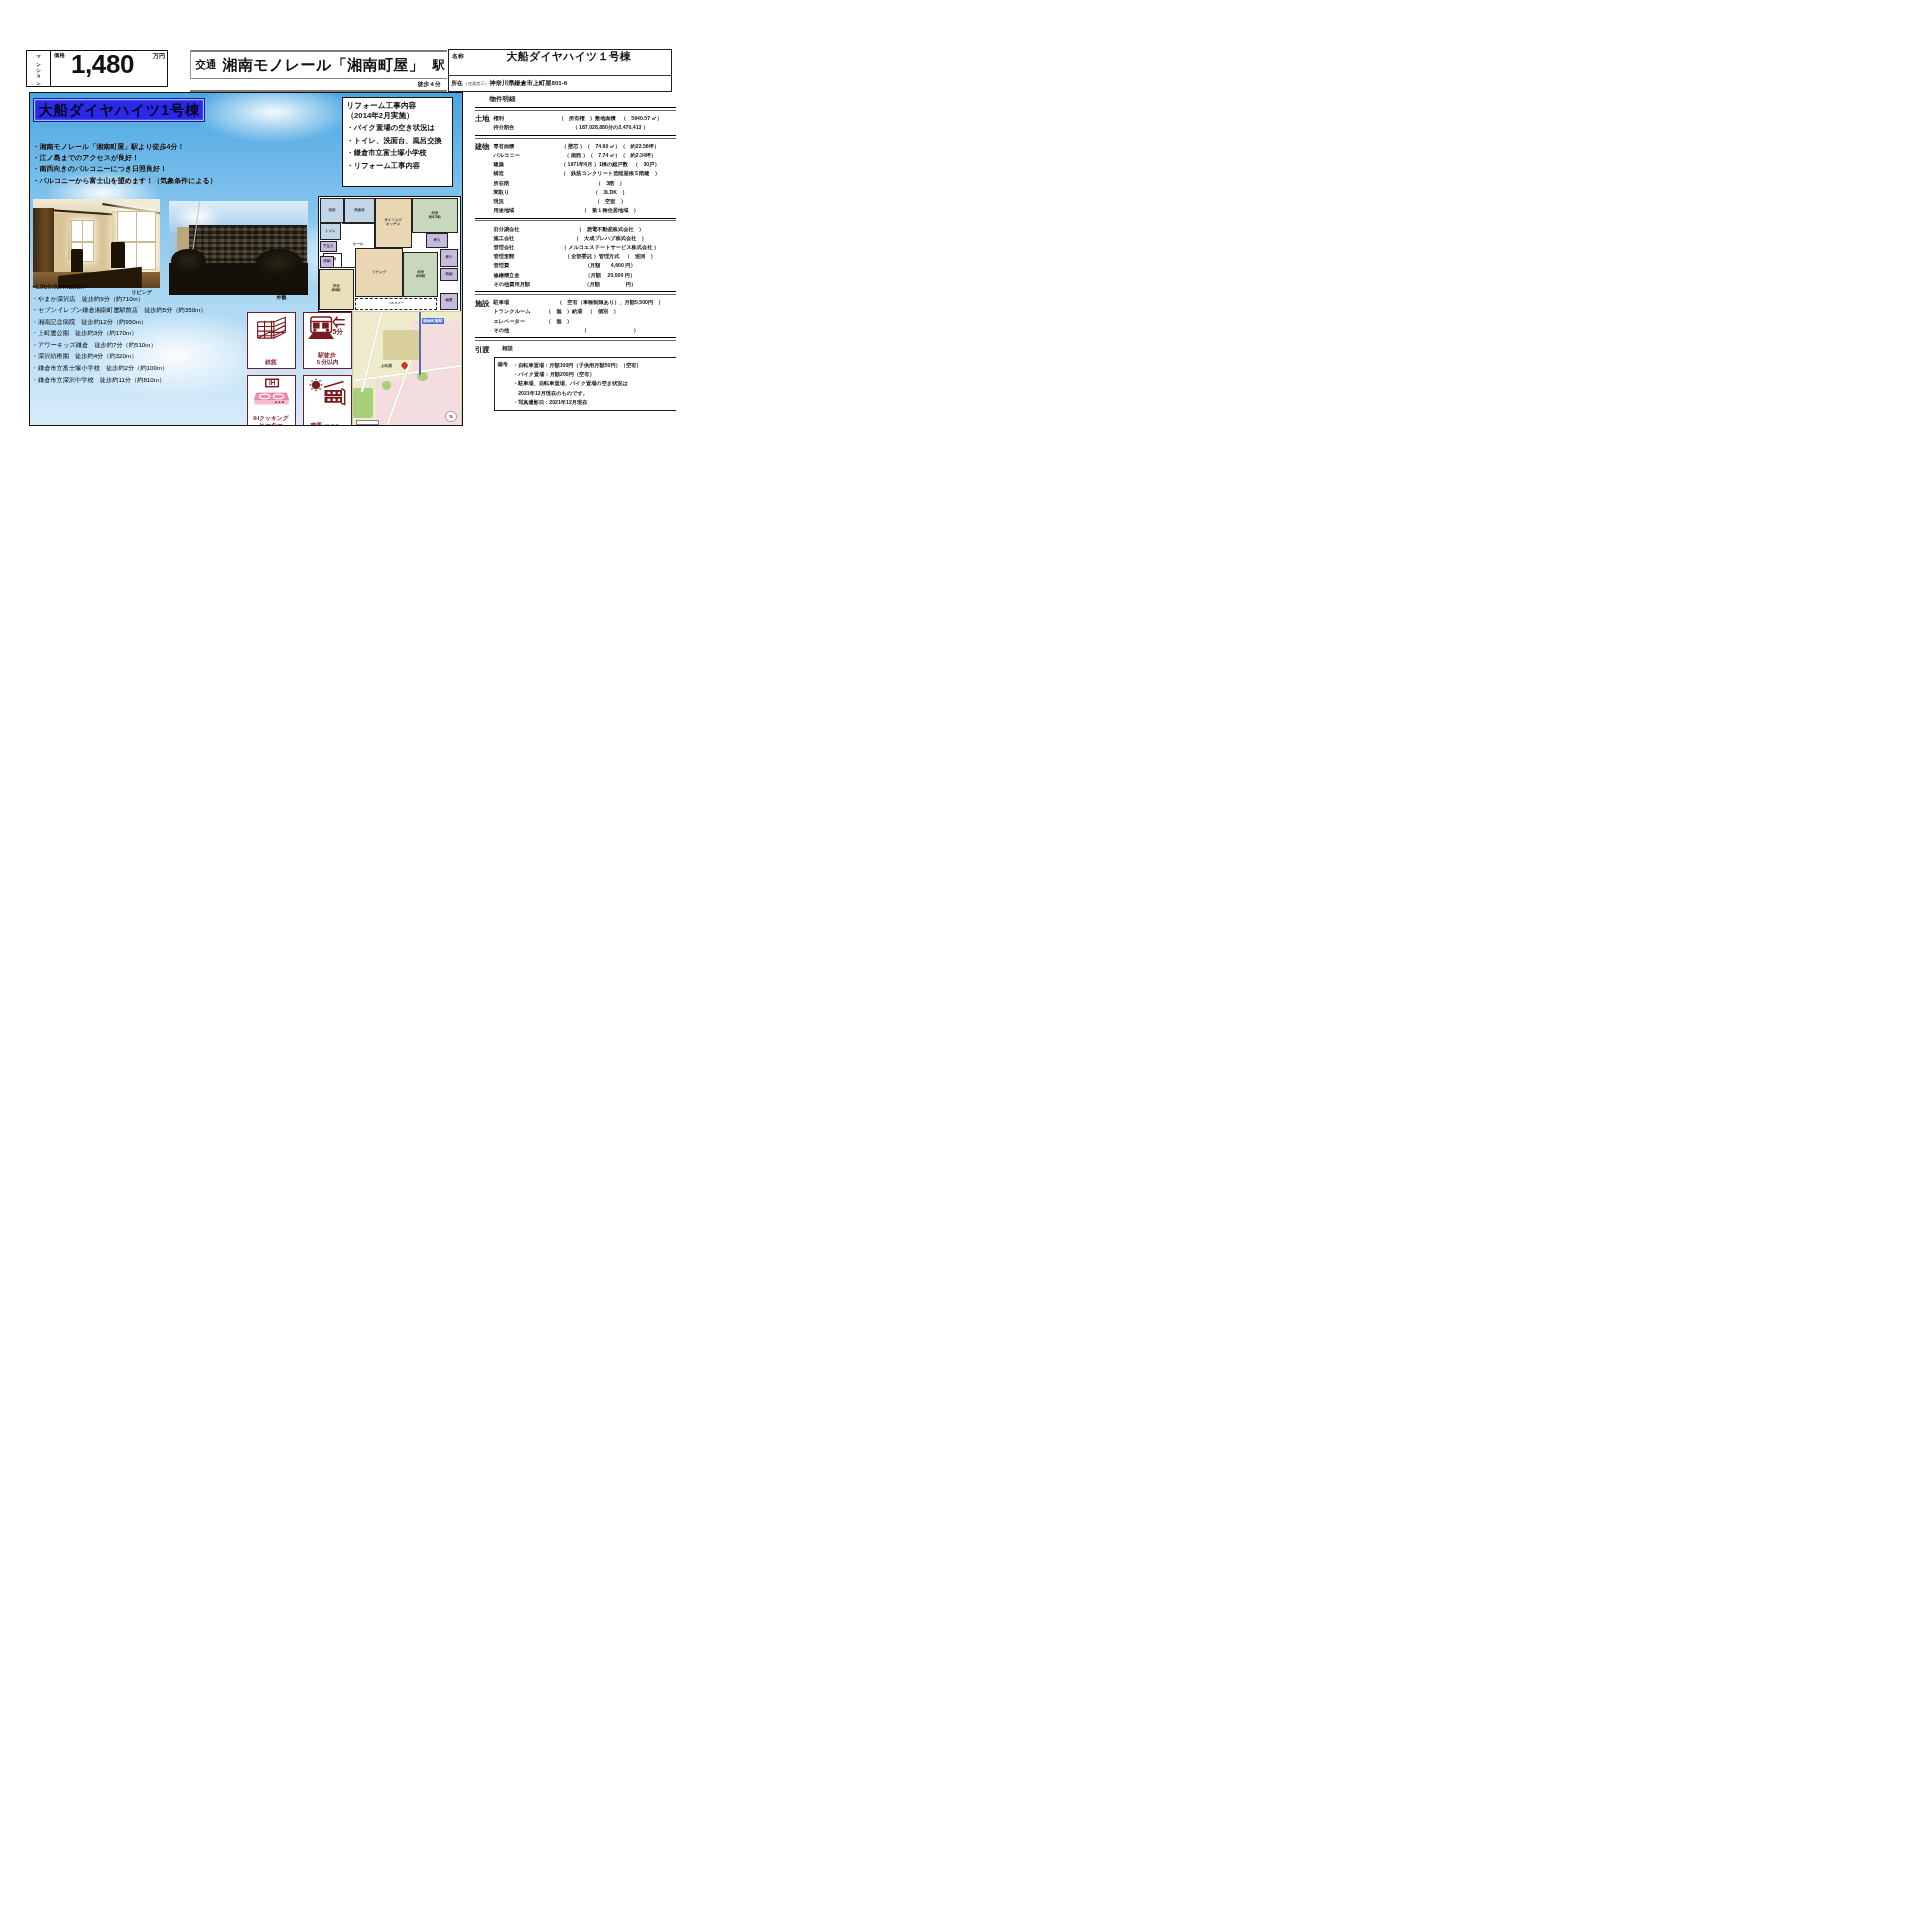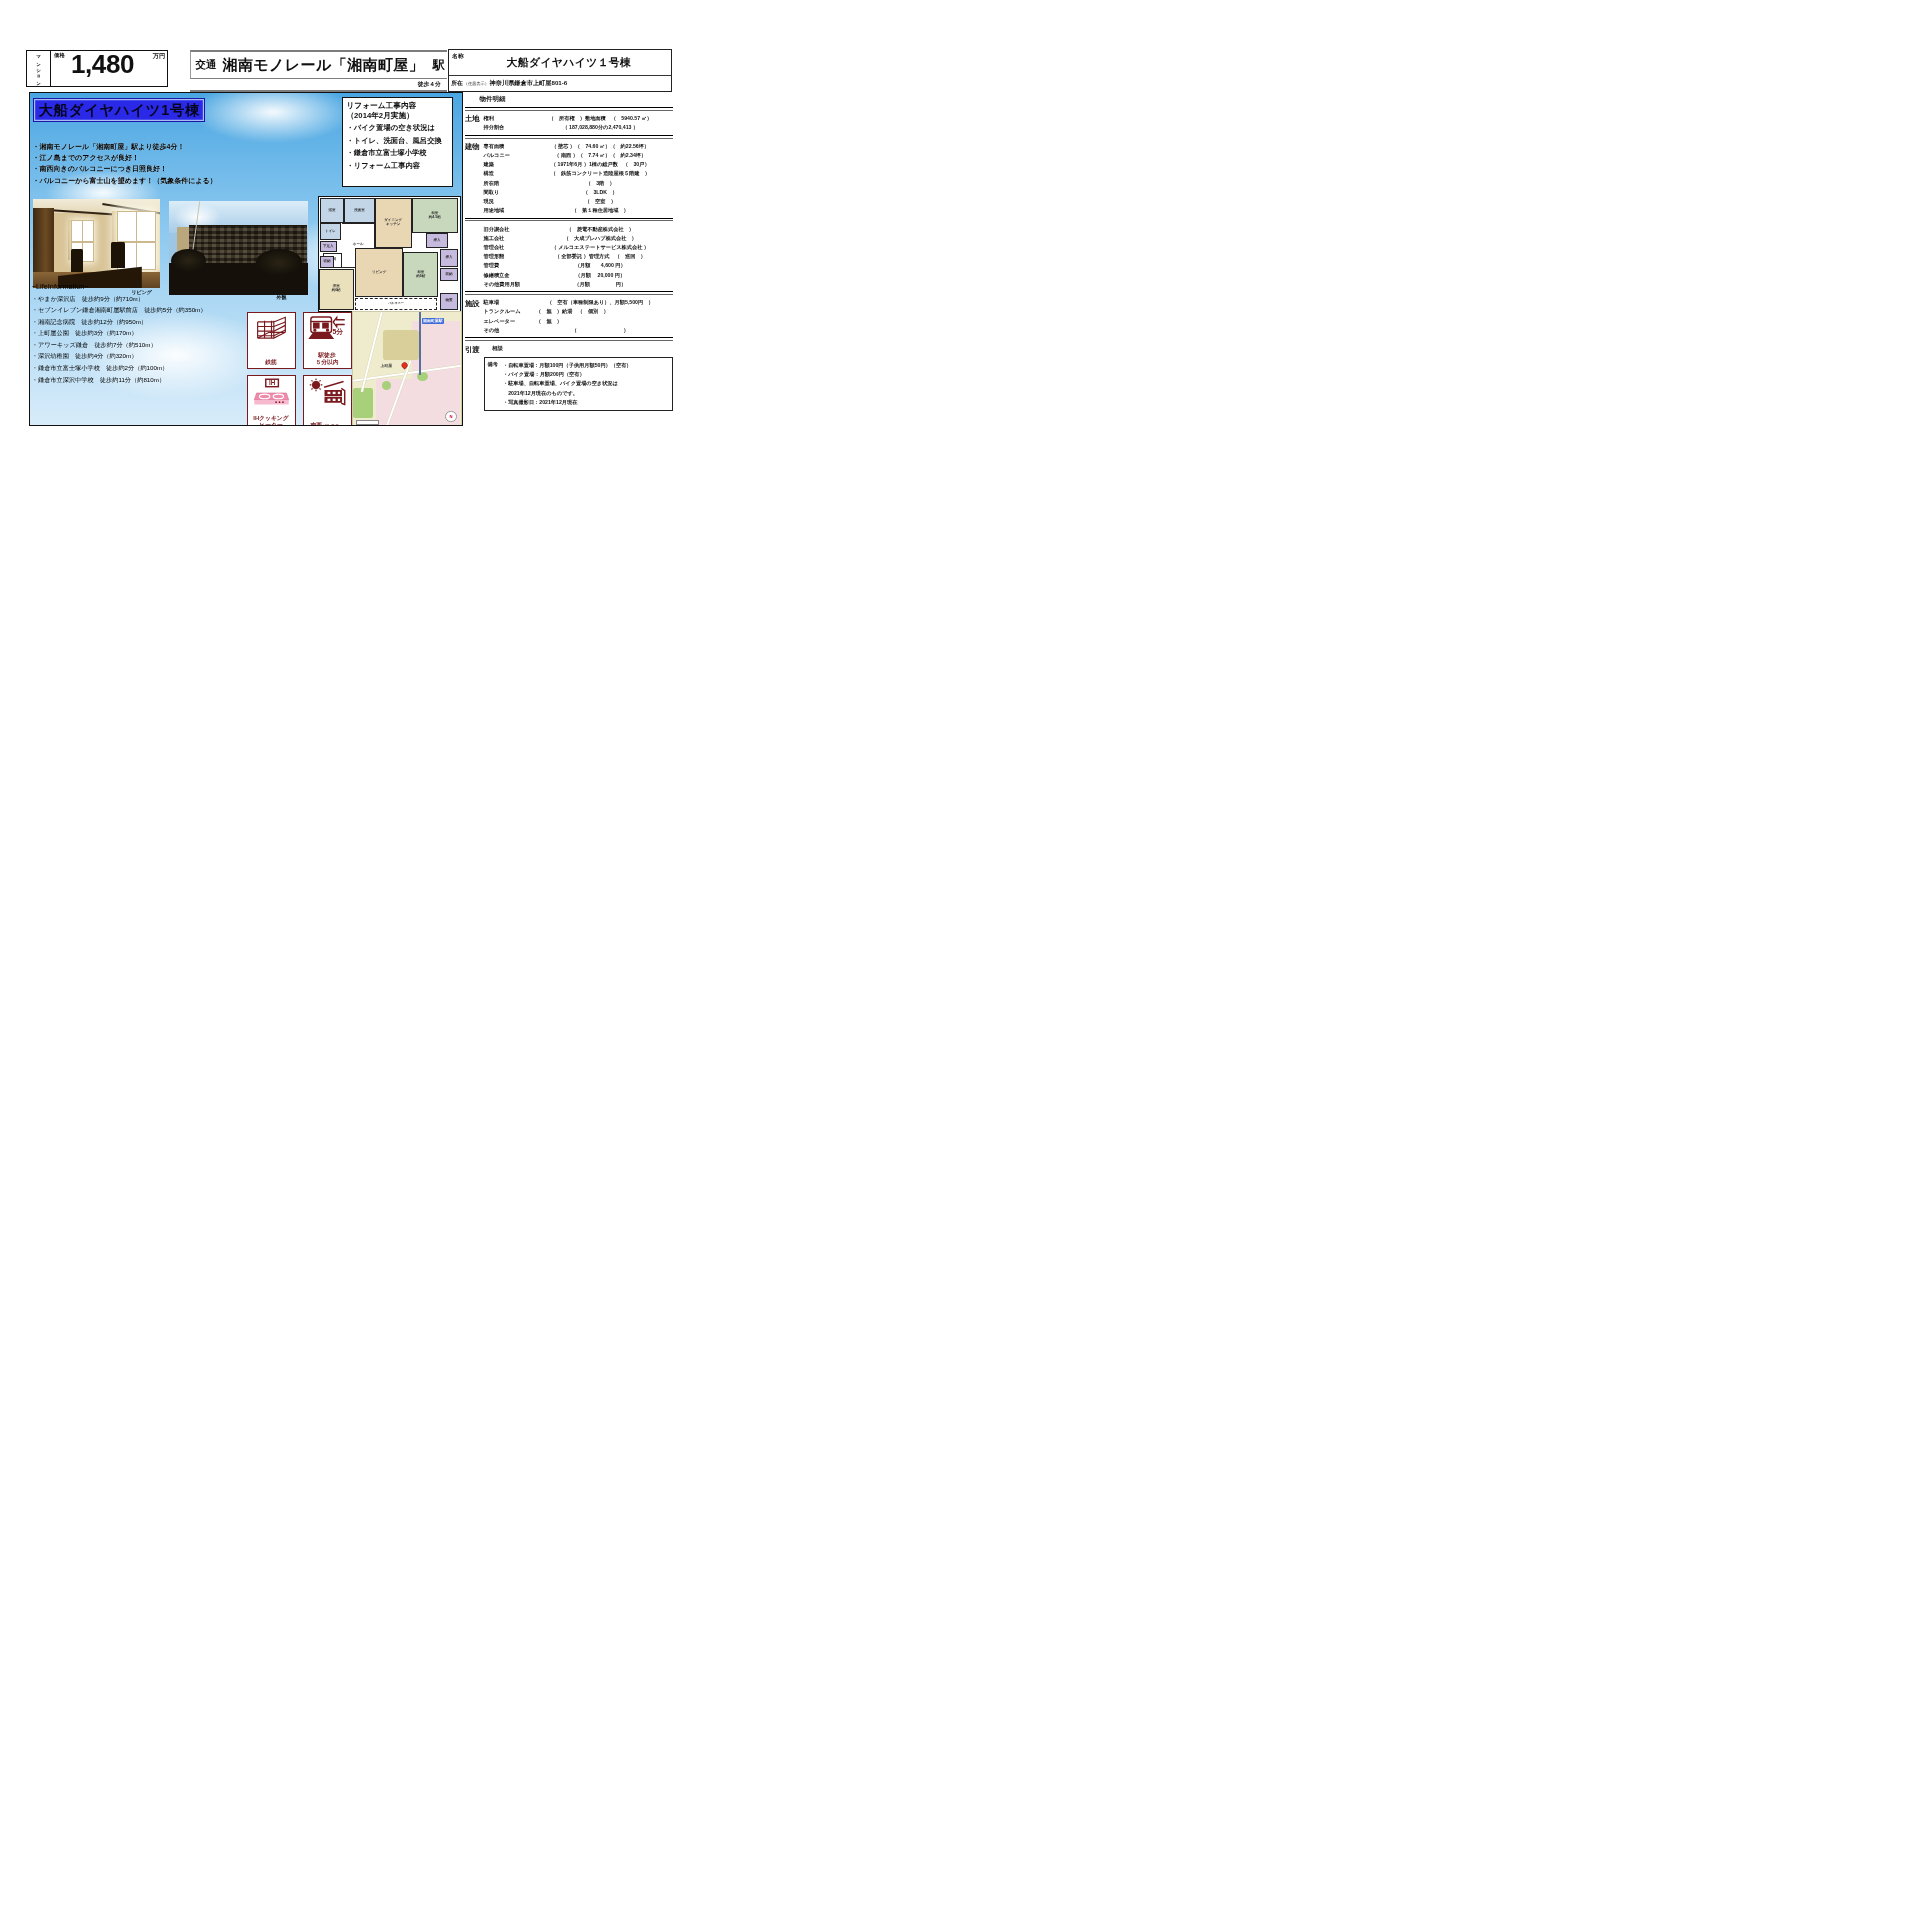--- a/index.html
+++ b/index.html
@@ -15,21 +15,21 @@
   .price-value{position:absolute;left:0;right:13px;top:-2.3px;text-align:center;font-size:26px;font-weight:bold;letter-spacing:-0.4px;}
   .price-unit{position:absolute;right:1.9px;top:1.2px;font-size:6.2px;font-weight:bold;}
 
   #transport-box{left:190px;top:50px;width:257px;height:29px;border-top:2.3px solid #7d7d7d;border-bottom:1.9px solid #7d7d7d;border-left:0.8px solid #9a9a9a;background:#fff;display:flex;align-items:center;box-sizing:border-box;padding-left:4.6px;}
   .transport-label{font-size:10.4px;font-weight:bold;margin-right:6.2px;}
   .transport-line{font-size:15px;font-weight:bold;letter-spacing:0.4px;}
   .transport-suffix{font-size:12px;font-weight:bold;margin-left:8.5px;}
   #walk-row{left:190px;top:80px;width:257px;height:12.3px;border-bottom:2.3px solid #7d7d7d;box-sizing:border-box;font-size:5.8px;font-weight:bold;text-align:right;padding-right:6.2px;}
 
   #name-box{left:448px;top:49px;width:224px;height:43px;border:1.2px solid #222;background:#fff;box-sizing:border-box;}
-  #name-row{height:25.4px;display:flex;align-items:center;}
+  #name-row{height:25.4px;display:flex;align-items:flex-start;}
   .name-label{font-size:5.8px;font-weight:bold;margin:2.3px 3.1px auto 3.1px;}
   .name-value{flex:1;text-align:center;font-size:10.8px;font-weight:bold;letter-spacing:0.4px;}
   #addr-row{border-top:0.8px solid #333;height:14.6px;display:flex;align-items:center;padding:0 2.3px;}
   .addr-label{font-size:5.8px;font-weight:bold;}
   .addr-note{font-size:4.2px;margin:0 0.8px;}
   .addr-value{font-size:6.2px;font-weight:bold;}
 
   
   #sky{left:28.5px;top:92px;width:434px;height:334px;border:1.2px solid #111;box-sizing:border-box;background:linear-gradient(180deg,#4aa6e2 0%,#7cc0ec 30%,#a9d6f3 60%,#d8ecfa 100%);overflow:hidden;}
   .cloud{position:absolute;background:radial-gradient(closest-side,rgba(255,255,255,.95),rgba(255,255,255,0));border-radius:50%;filter:blur(1.5px);}
@@ -92,21 +92,21 @@
   .mp-green{background:#a8cf7a;}
   .mp-road{background:#fff;box-shadow:0 0 0 0.4px #d8d2b0;}
   .mp-rail{background:#5a6e9e;}
   .map-station{position:absolute;background:#3f6bd8;color:#fff;font-size:3.9px;font-weight:bold;padding:0.4px 1.5px;border-radius:0.8px;}
   .map-area{position:absolute;font-size:3.9px;font-weight:bold;color:#444;}
   .map-pin{position:absolute;width:4.6px;height:4.6px;background:#e0301e;border-radius:50% 50% 50% 0;transform:rotate(-45deg);box-shadow:0 0 0 0.4px #8c1208;}
   .map-compass{position:absolute;width:9.2px;height:9.2px;border:0.8px solid #999;border-radius:50%;background:#fff;display:flex;align-items:center;justify-content:center;font-size:4.2px;font-weight:bold;color:#c03;}
   .map-scale{position:absolute;width:21.6px;height:2.7px;background:#fff;border:0.4px solid #888;}
 
   
-  #right-col{left:465px;top:95px;width:208px;}
+  #right-col{left:475px;top:95px;width:208px;}
   .rc-title{font-size:6.5px;font-weight:bold;margin:0 0 3.1px 14.6px;}
   .rule{height:1.9px;border-top:1.2px solid #000;border-bottom:0.8px solid #666;margin:1.5px 0 3.1px 0;}
   .section{display:flex;margin-bottom:2.3px;}
   .sec-label{width:18.5px;flex:none;font-size:7.3px;font-weight:bold;padding-top:0.4px;}
   .sec-rows{flex:1;}
   .drow{display:flex;align-items:center;min-height:9.2px;font-size:5.2px;font-weight:bold;}
   .drow .dl{width:44px;flex:none;}
   .drow .dv{flex:1;text-align:center;white-space:nowrap;}
   .drow .dv-left{flex:1;text-align:left;padding-left:8.5px;}
   #biko-box{border:1.2px solid #222;margin-left:18.5px;margin-top:2.3px;padding:3.1px 3.1px;display:flex;}

